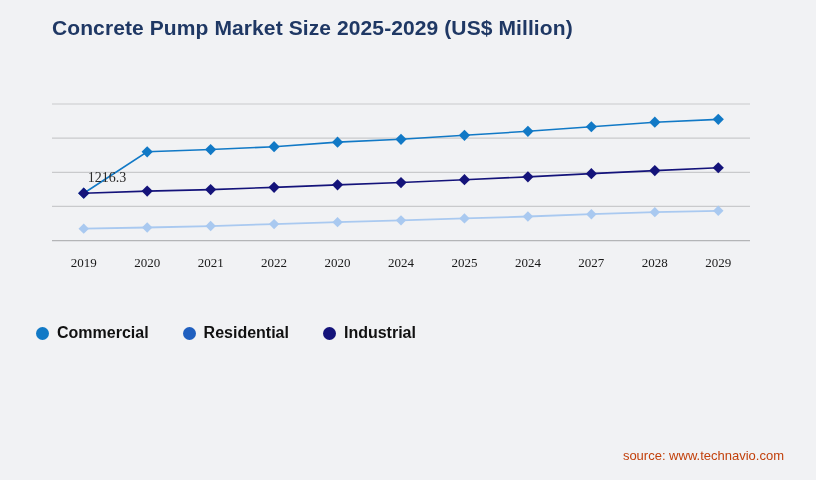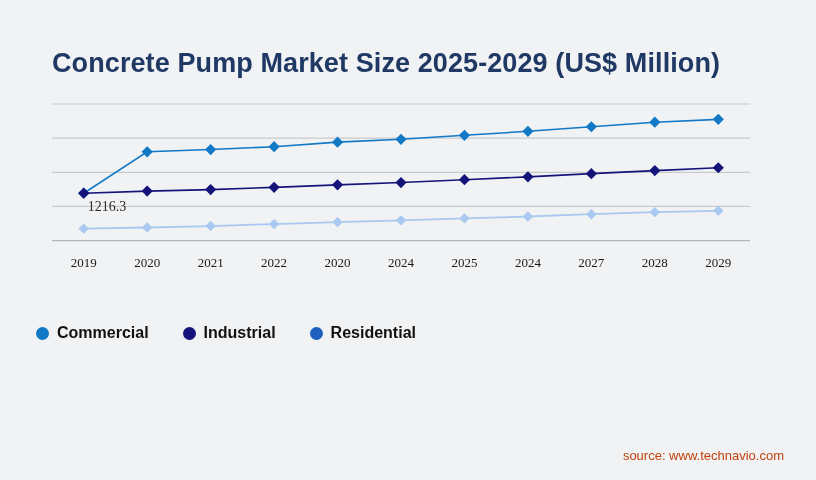--- a/index.html
+++ b/index.html
@@ -17,26 +17,25 @@
   #chart-root {
     position: absolute;
     inset: 0;
     width: 816px;
     height: 480px;
   }
   .chart-title {
     position: absolute;
     left: 52px;
     top: 16px;
-    font-size: 27px;
+    font-size: 21px;
     font-weight: bold;
     color: #1f3864;
     letter-spacing: 0.1px;
     white-space: nowrap;
-    margin-top: 32px;
   }
   .plot-area {
     position: absolute;
     left: 52px;
     top: 104px;
     width: 698px;
     height: 148px;
   }
   .plot-svg {
     position: absolute;
@@ -93,21 +92,20 @@
     font-weight: normal;
     color: #c2410c;
     white-space: nowrap;
   }
   .point-label {
     position: absolute;
     font-size: 14px;
     color: #2b2b2b;
     white-space: nowrap;
     font-family: "Liberation Serif", serif;
-    margin-top: 29px;
   }
 </style>
 </head>
 <body>
 
 <div id="chart-root">
 
   <div class="chart-title">Concrete Pump Market Size 2025-2029 (US$ Million)</div>
 
   <div class="plot-area">
@@ -177,24 +175,24 @@
       <div class="xtick">2028</div>
       <div class="xtick">2029</div>
     </div>
 
   <div class="legend" id="legend">
       <div class="legend-item">
         <span class="legend-dot" style="background: rgb(17, 121, 198);"></span>
         <span class="legend-label">Commercial</span>
       </div>
       <div class="legend-item">
+        <span class="legend-dot" style="background: rgb(31, 95, 191);"></span>
+        <span class="legend-label">Residential</span>
+      </div>
+      <div class="legend-item">
         <span class="legend-dot" style="background: rgb(20, 19, 122);"></span>
         <span class="legend-label">Industrial</span>
-      </div>
-      <div class="legend-item">
-        <span class="legend-dot" style="background: rgb(31, 95, 191);"></span>
-        <span class="legend-label">Residential</span>
       </div>
     </div>
 
   <div class="source">source: www.technavio.com</div>
 
 </div>
 
 </body></html>

